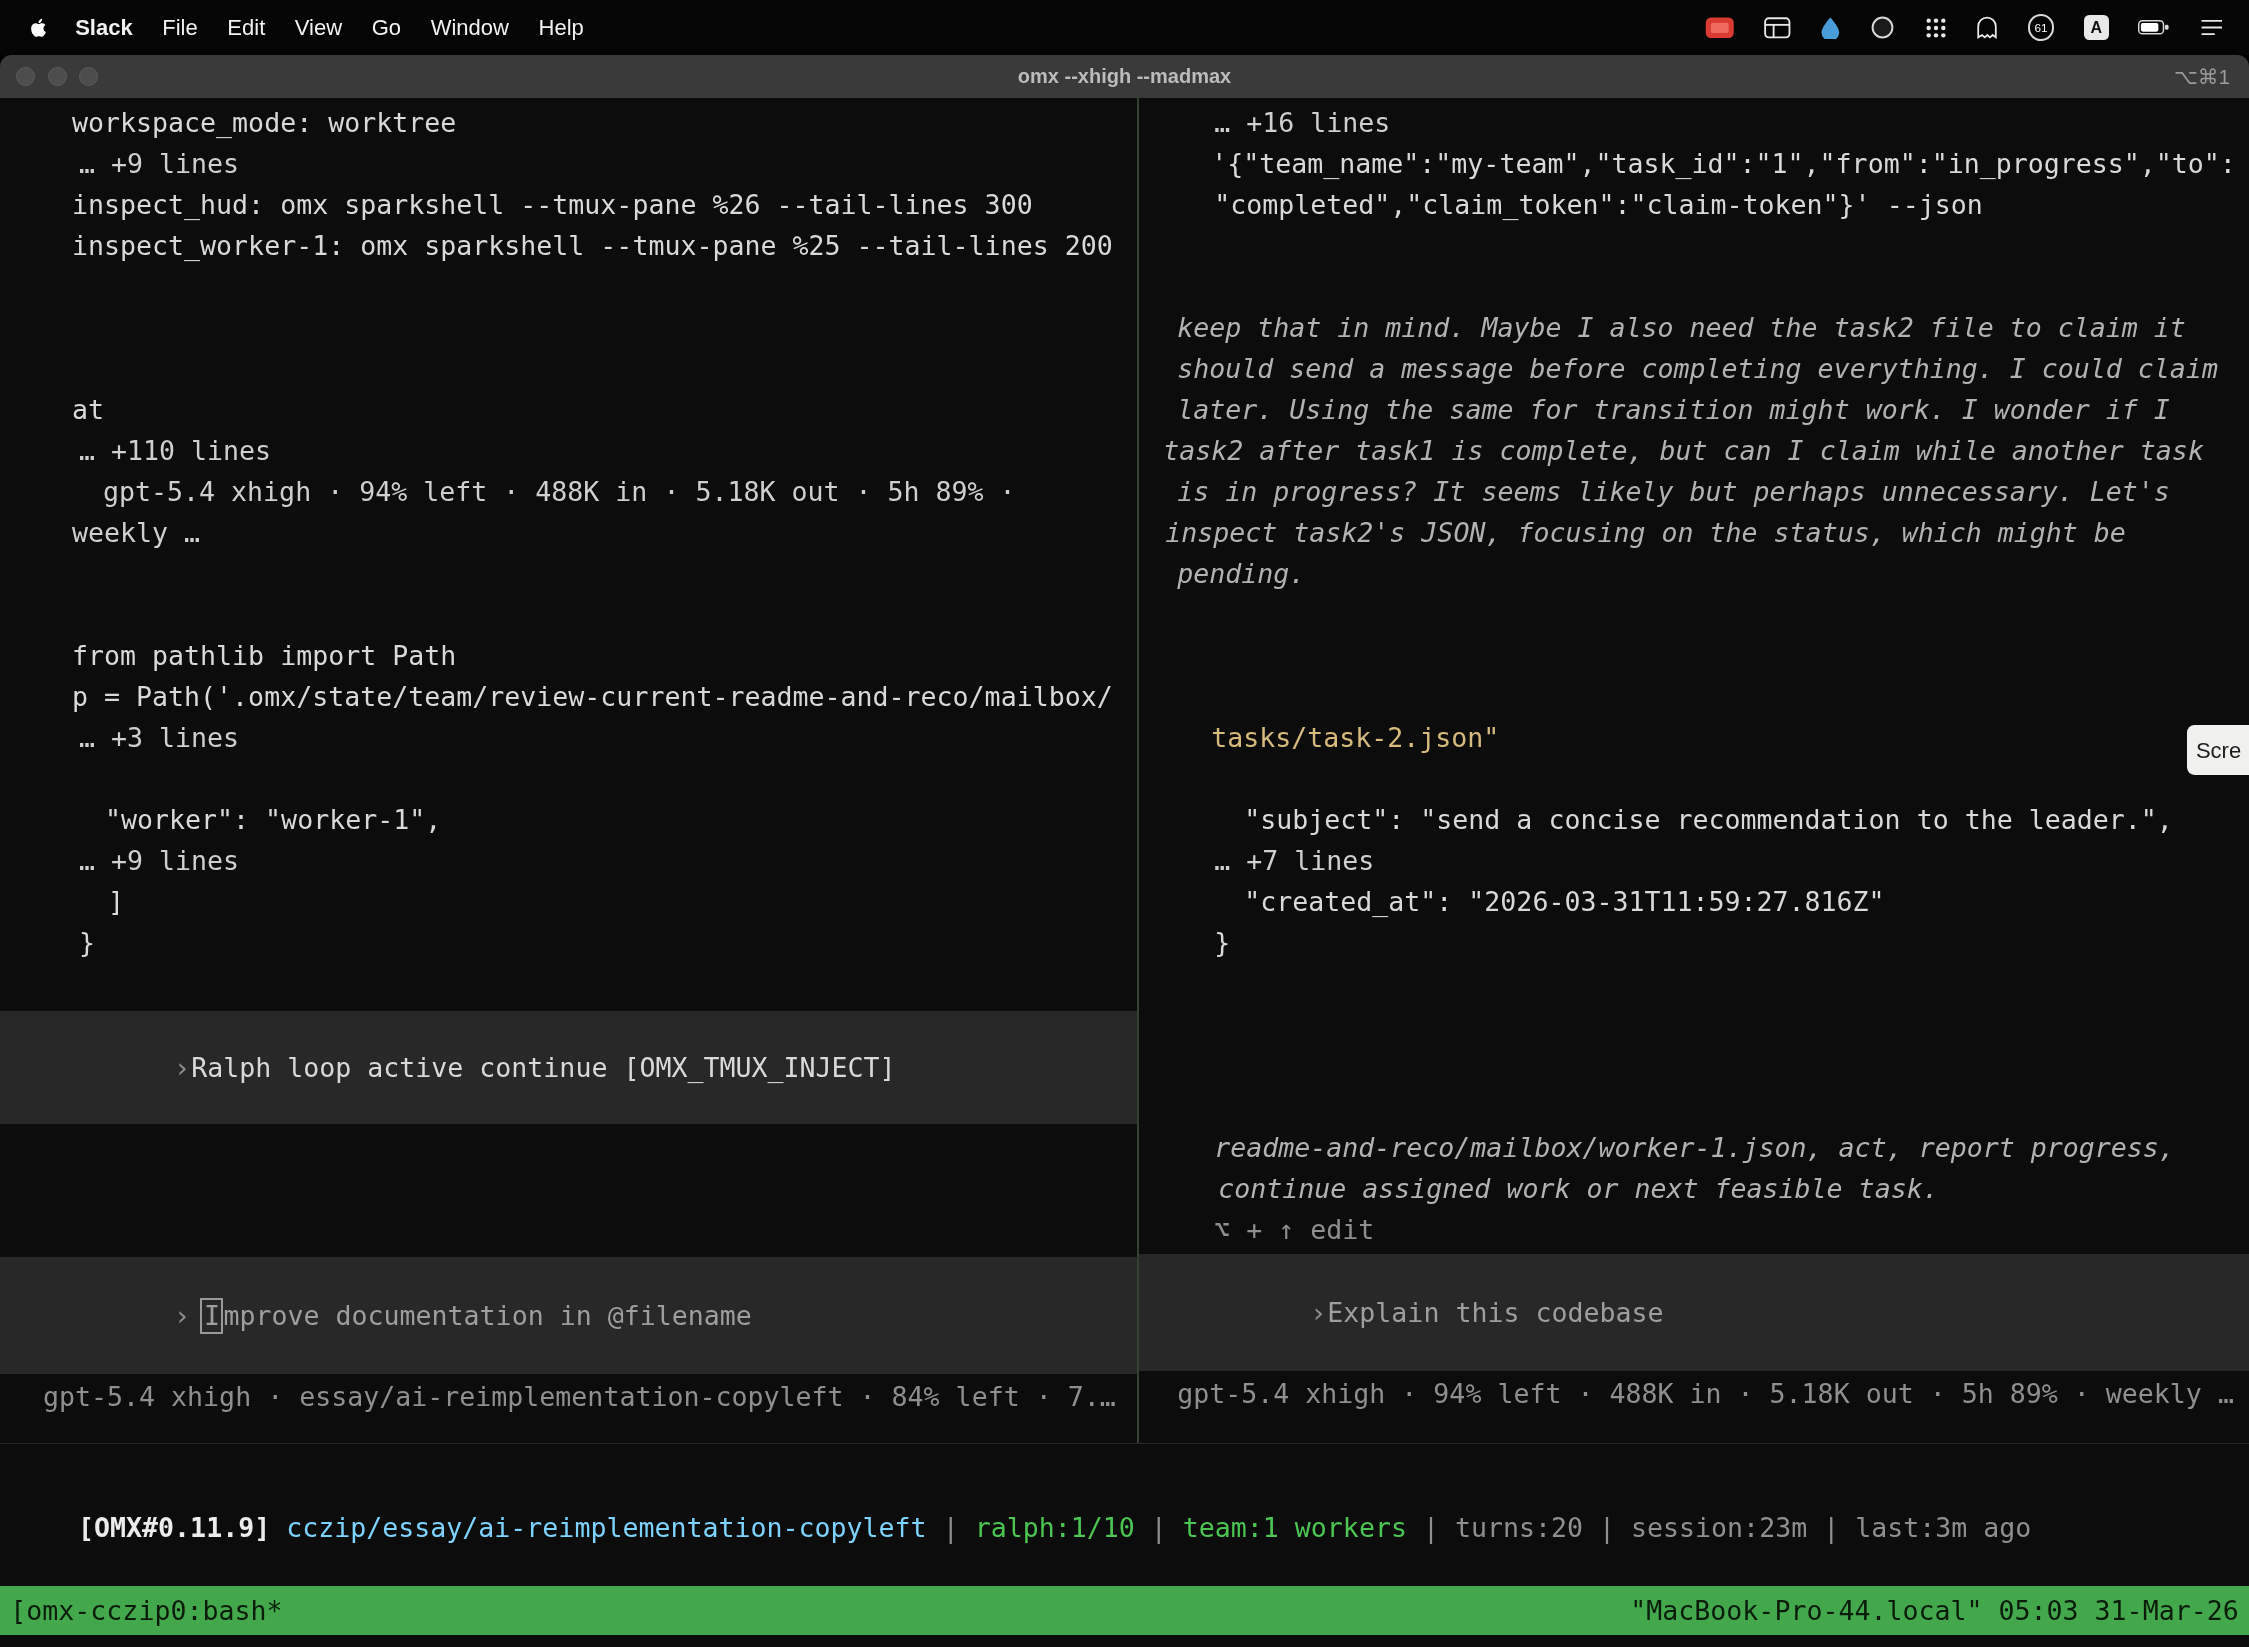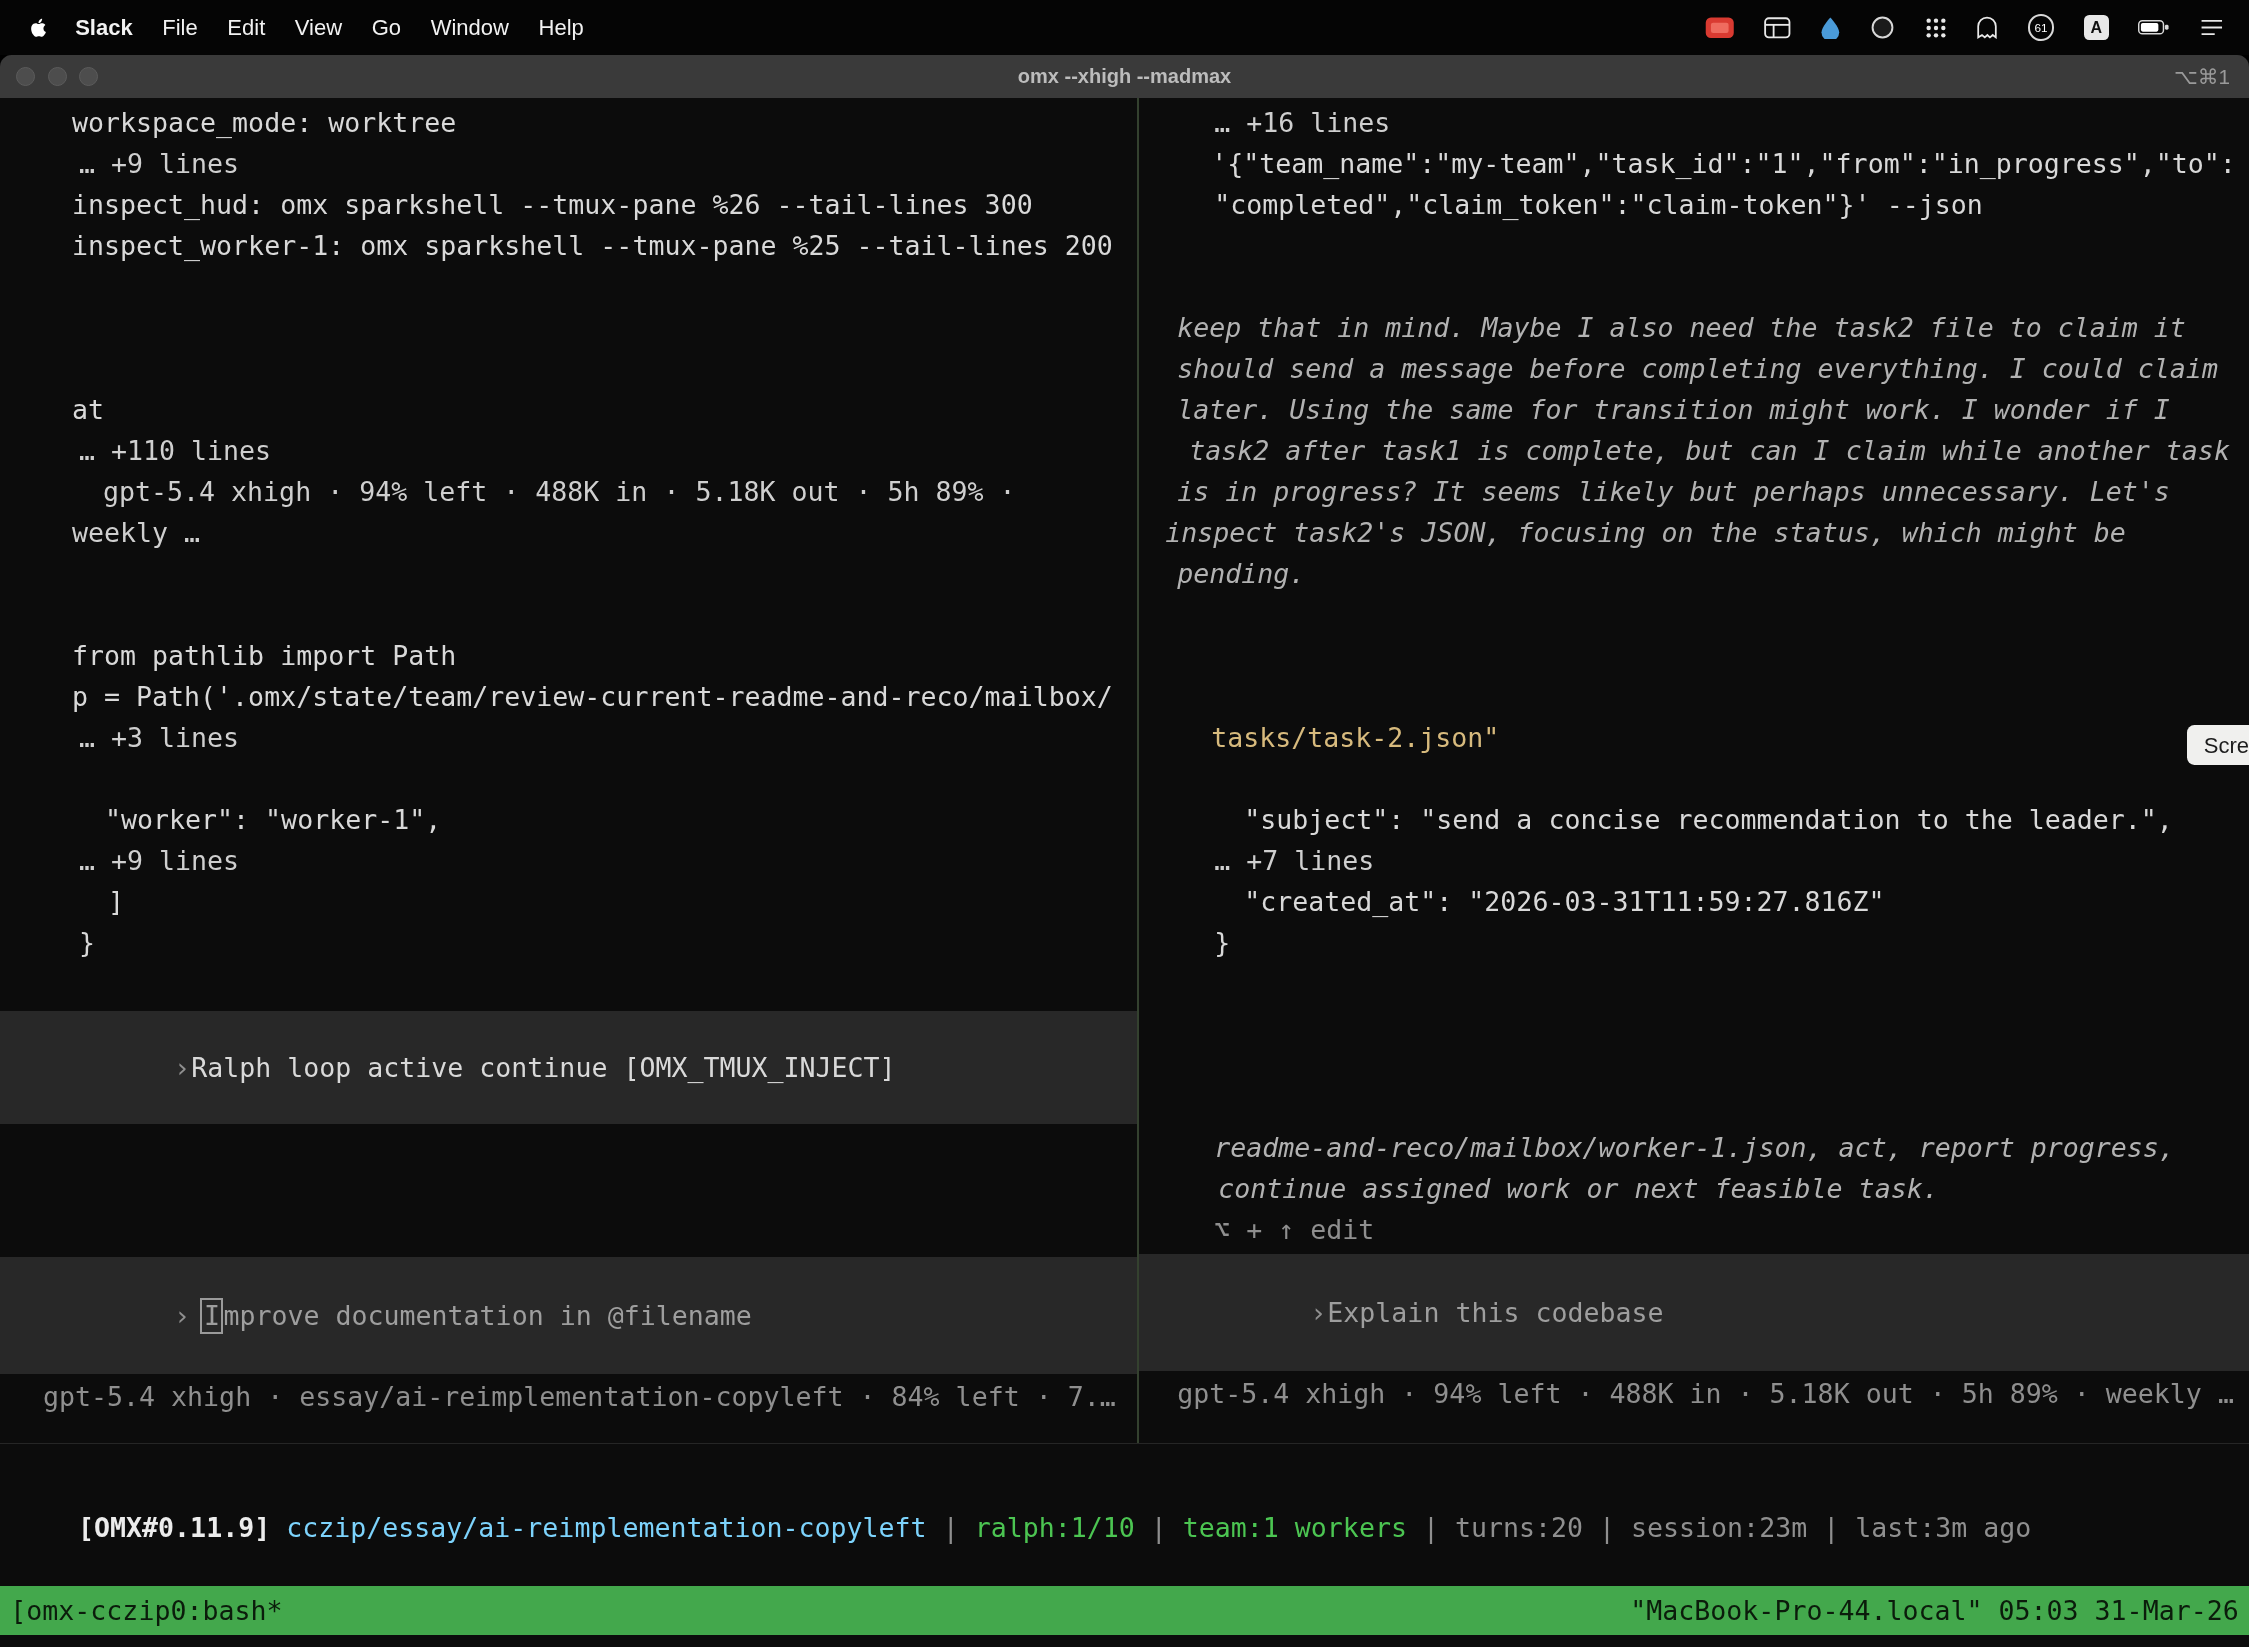--- a/index.html
+++ b/index.html
@@ -50,24 +50,24 @@
   .it   { font-style:italic; color:#b2b2b2; }
 
   .g  { margin-left:16px; }
   .gs { margin-left:1px; }
 
   .band { background:#282828; display:flex; align-items:center; }
   .band .tl { height:auto; }
   .cursor { display:inline-block; border:2.2px solid #9a9a9a; padding:0 1.5px;
             margin-left:10.3px; color:#9e9e9e; line-height:32px; }
 
-  .shot { position:absolute; right:0; top:627px; width:62px; height:40px;
+  .shot { position:absolute; right:0; top:627px; width:62px; height:50px;
           background:#f0f0ee; color:#1c1c1c; border-radius:7.4px 0 0 7.4px;
           font-family:"Liberation Sans", sans-serif; font-size:22px;
-          display:flex; align-items:center; padding-left:8.9px; overflow:hidden;justify-content:flex-end; }
+          display:flex; align-items:center; padding-left:8.9px; overflow:hidden; }
 
   
   .omx-status { height:41px; margin-top:22px; padding-left:14px; white-space:pre;
                 font-family:"DejaVu Sans Mono", monospace; font-size:26.6px; line-height:41px; }
   .omx-status .vers { font-weight:bold; color:#ececec; }
   .sep { color:#8f8f8f; margin:0 16px; }
 
   .tmux-bar { position:absolute; left:0; right:0; bottom:11.8px; height:49px; background:#43a84c;
               color:#0b1c0b; font-family:"DejaVu Sans Mono", monospace; font-size:26.6px;
               display:flex; align-items:center; justify-content:space-between; padding:0 10.3px; }
@@ -224,21 +224,21 @@
       <div class="tl lgt" style="padding-left:75px"><span>… +16 lines</span></div>
       <div class="tl" style="padding-left:72px"><span>'{"team_name":"my-team","task_id":"1","from":"in_progress","to":</span></div>
       <div class="tl" style="padding-left:75px"><span>"completed","claim_token":"claim-token"}' --json</span></div>
       <div class="sp"></div>
       <div class="tl" style="padding-left:11px">
         
       </div>
       <div class="tl" style="padding-left:38px"><span class="it">keep that in mind. Maybe I also need the task2 file to claim it</span></div>
       <div class="tl" style="padding-left:38px"><span class="it">should send a message before completing everything. I could claim</span></div>
       <div class="tl" style="padding-left:38px"><span class="it">later. Using the same for transition might work. I wonder if I</span></div>
-      <div class="tl" style="padding-left:50px"><span class="it">task2 after task1 is complete, but can I claim while another task</span></div>
+      <div class="tl" style="padding-left:24px"><span class="it">task2 after task1 is complete, but can I claim while another task</span></div>
       <div class="tl" style="padding-left:38px"><span class="it">is in progress? It seems likely but perhaps unnecessary. Let's</span></div>
       <div class="tl" style="padding-left:26px"><span class="it">inspect task2's JSON, focusing on the status, which might be</span></div>
       <div class="tl" style="padding-left:38px"><span class="it">pending.</span></div>
       <div class="sp"></div>
       <div class="tl" style="padding-left:11px">
         
       </div>
       <div class="tl" style="padding-left:72px">
         
       </div>

